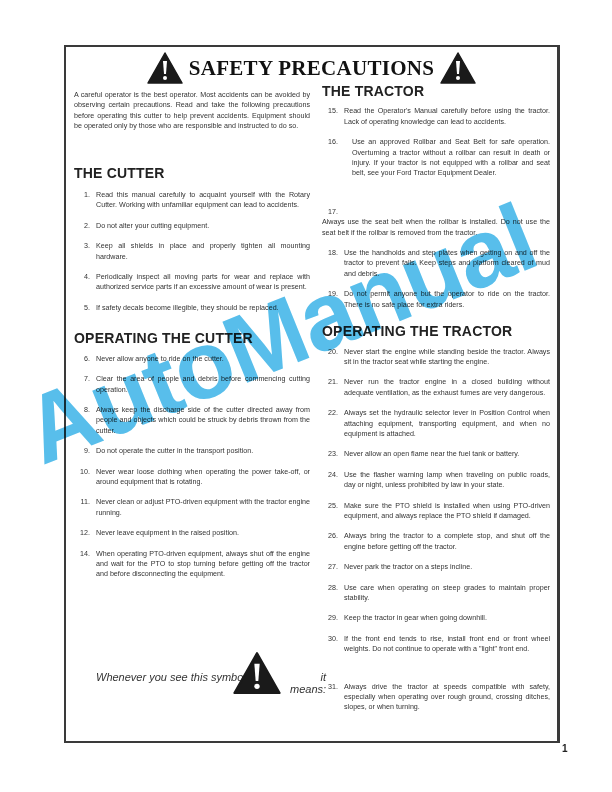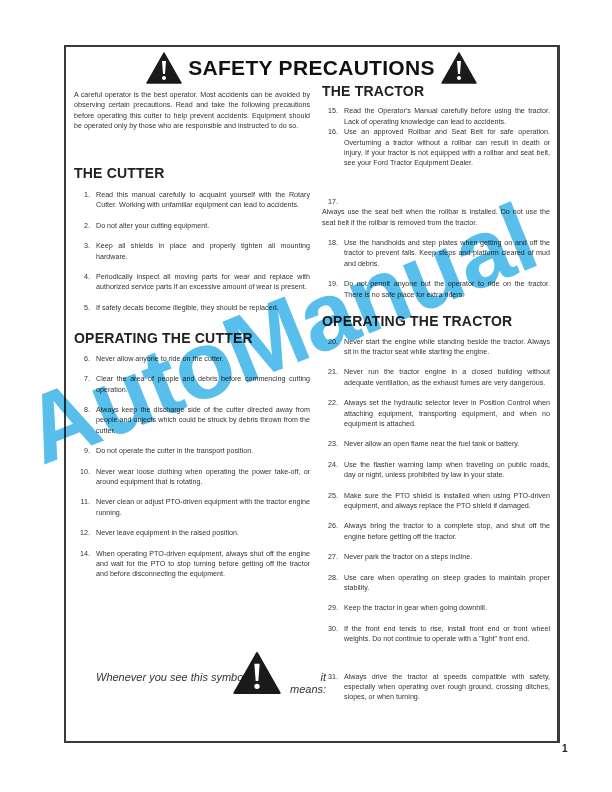--- a/index.html
+++ b/index.html
@@ -8,21 +8,21 @@
 
   .frame {
     position: absolute; left: 64px; top: 45px; width: 496px; height: 698px;
     border: 2px solid #3a3a3a; border-right-width: 3px; border-bottom-width: 2px;
   }
   .header {
     position: absolute; left: 0; top: 0; width: 100%; height: 42px;
     display: flex; align-items: center; justify-content: center; gap: 6px;
   }
   .header .title {
-    font-family: Liberation Sans, sans-serif; font-weight: bold; font-size: 21px;
+    font-family: Liberation Serif, serif; font-weight: bold; font-size: 21px;
     letter-spacing: 0.3px; color: #111;
   }
   .warn { display: inline-block; }
   .warn svg { display: block; }
 
   .col { position: absolute; font-size: 7.15px; line-height: 10.4px; color: #333; }
   .col-left { left: 8px; top: 43px; width: 236px; }
   .col-right { left: 256px; top: 39px; width: 228px; }
 
   .intro { text-align: justify; margin-bottom: 0; }
@@ -142,21 +142,21 @@
     </div>
   </div>
 
   <div class="col col-right">
     <div class="section-title">THE TRACTOR</div>
 
     <div class="item" style="margin-top:10px;">
       <span class="num">15.</span>
       <span class="txt">Read the Operator's Manual carefully before using the tractor. Lack of operating knowledge can lead to accidents.</span>
     </div>
-    <div class="item" style="">
+    <div class="item" style="margin-top:10px;gap:8px;">
       <span class="num">16.</span>
       <span class="txt">Use an approved Rollbar and Seat Belt for safe operation. Overturning a tractor without a rollbar can result in death or injury. If your tractor is not equipped with a rollbar and seat belt, see your Ford Tractor Equipment Dealer.</span>
     </div>
     <div class="item" style="margin-top:28px;flex-direction:column;">
       <span class="num">17.</span>
       <span class="txt">Always use the seat belt when the rollbar is installed. Do not use the seat belt if the rollbar is removed from the tractor.</span>
     </div>
     <div class="item" style="margin-top:10px;">
       <span class="num">18.</span>
       <span class="txt">Use the handholds and step plates when getting on and off the tractor to prevent falls. Keep steps and platform cleared of mud and debris.</span>

